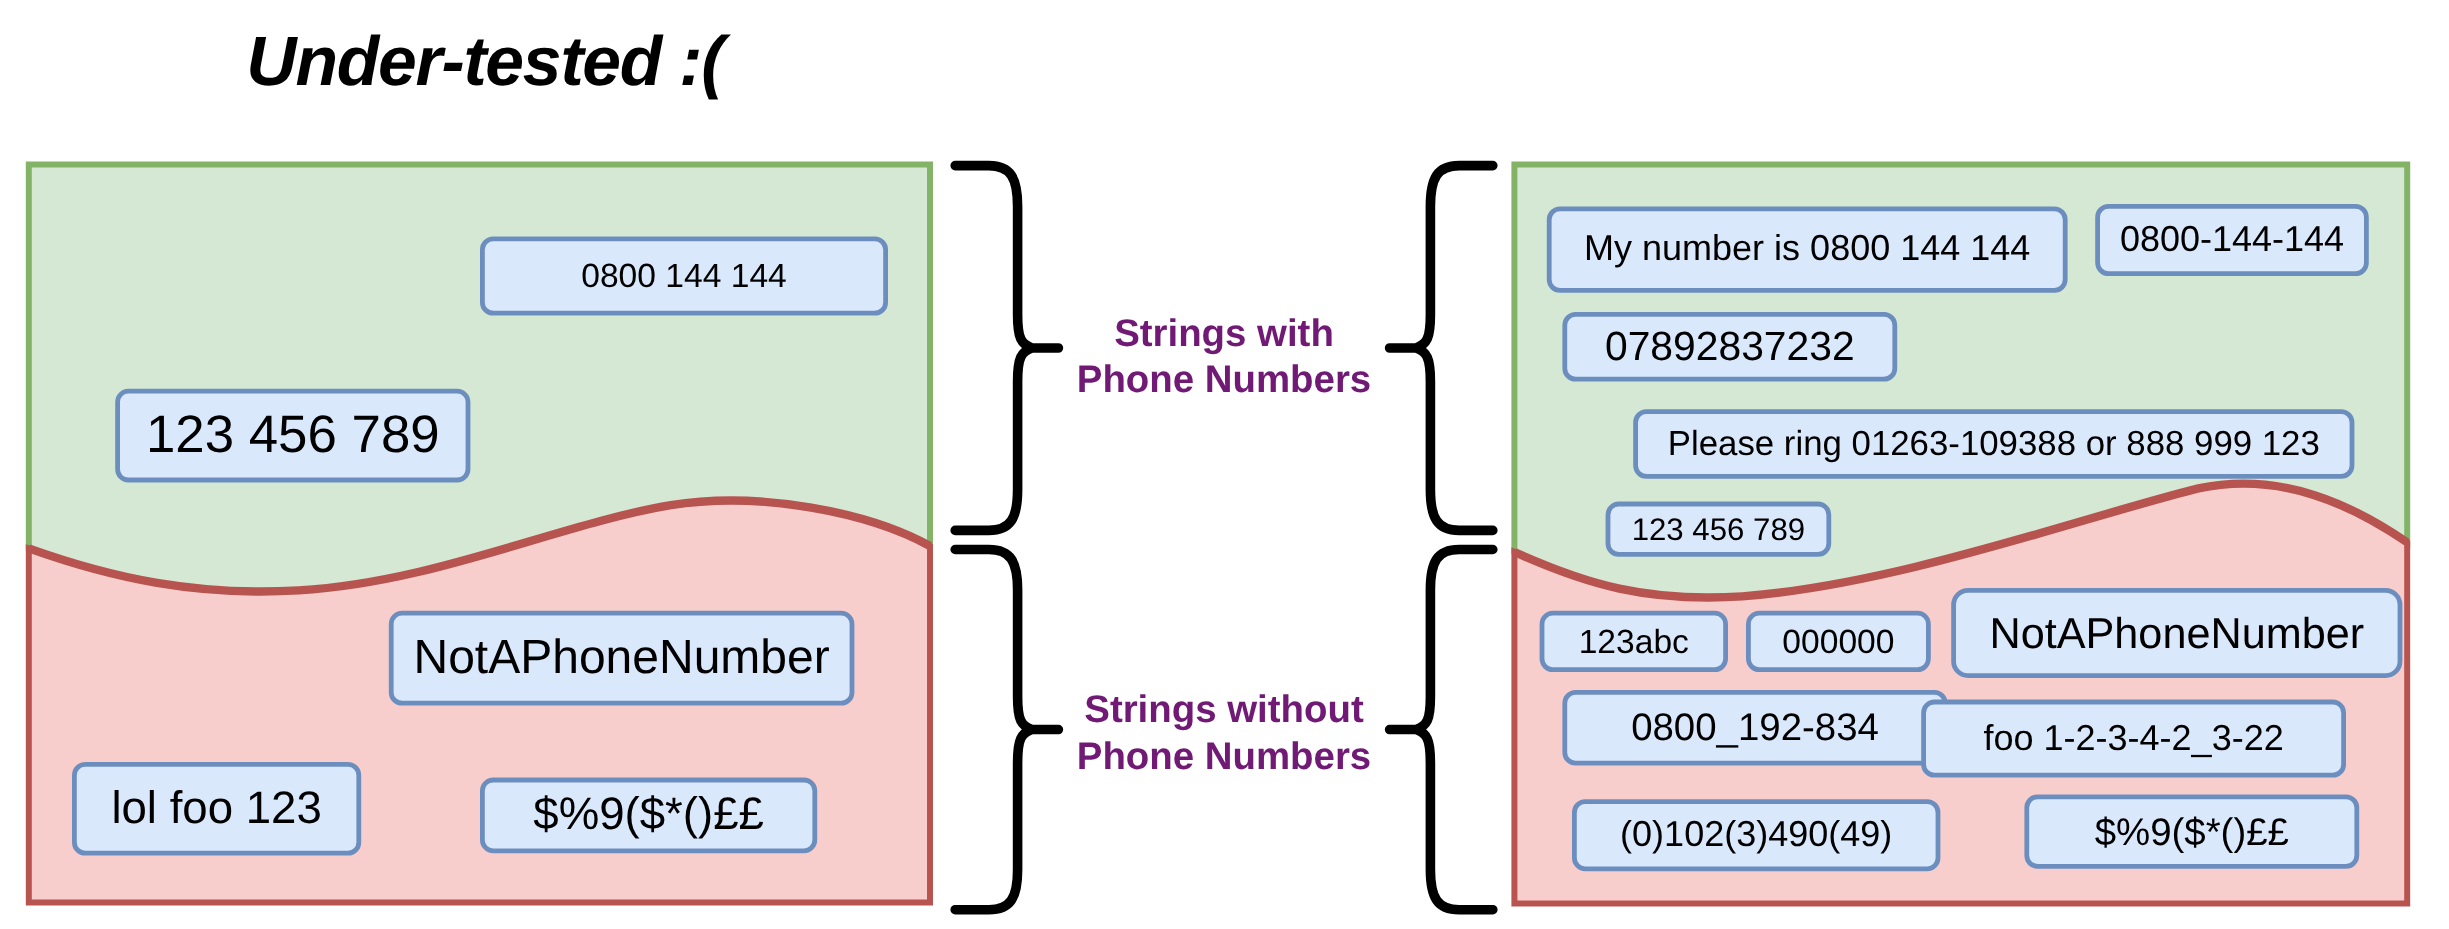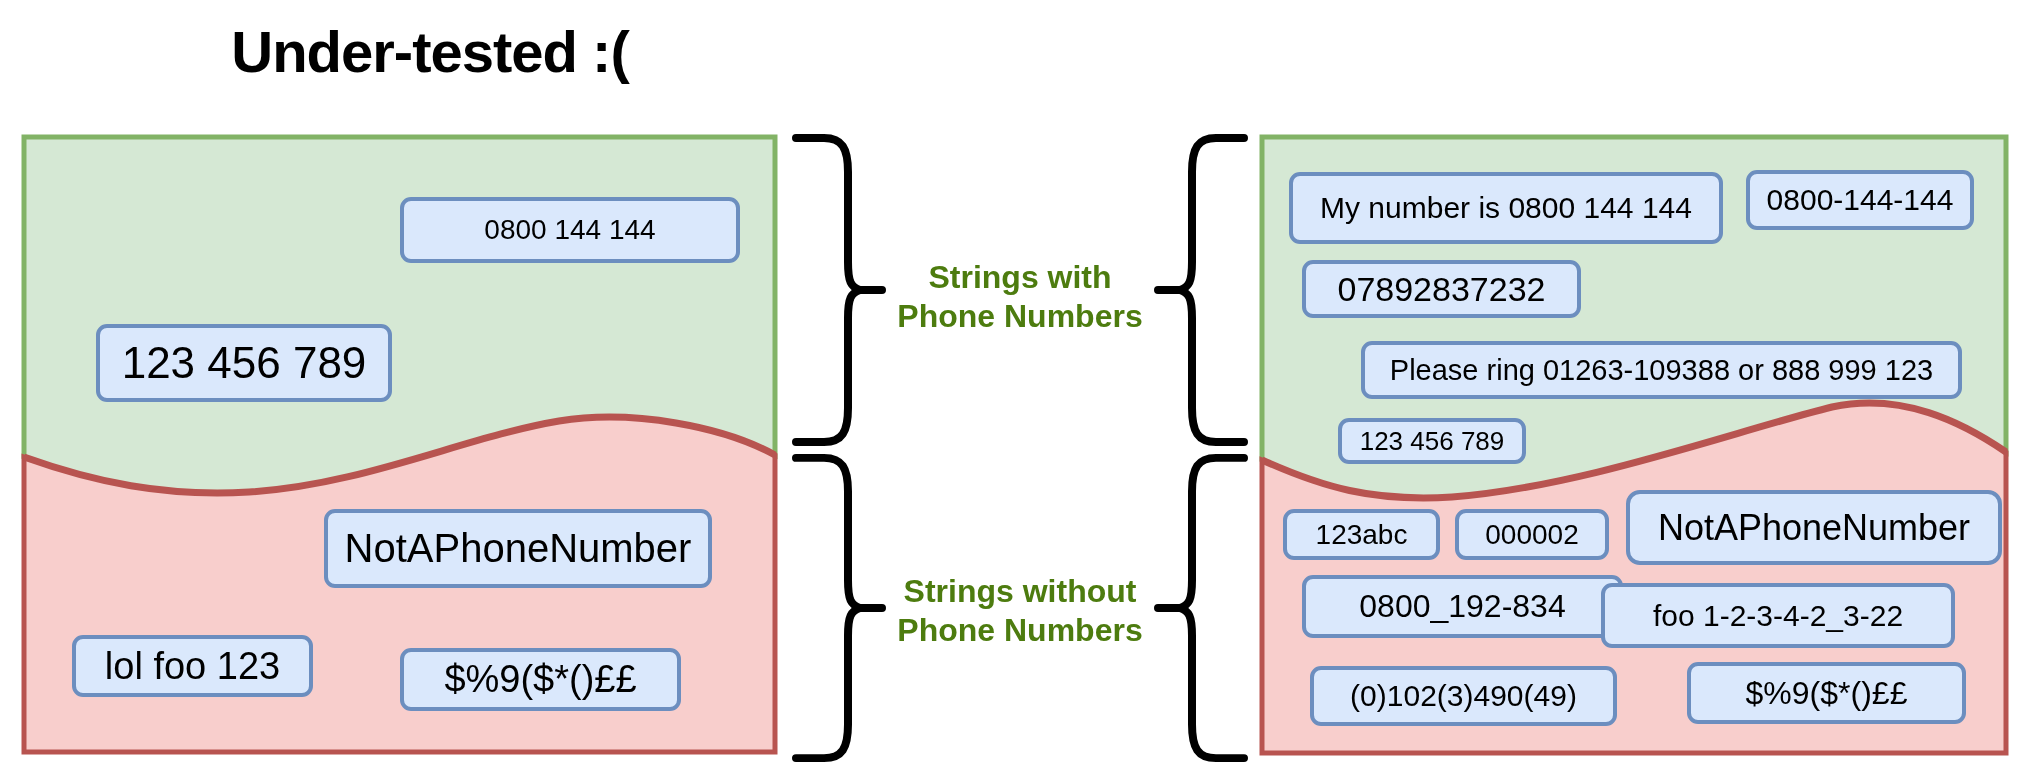--- a/index.html
+++ b/index.html
@@ -38,48 +38,48 @@
     color: #000000;
     white-space: nowrap;
   }
   .group-label {
     position: absolute;
     width: 310px;
     text-align: center;
     font-weight: bold;
     font-size: 32px;
     line-height: 39px;
-    color: #4d7c0f;
+    color: #701a75;
   }
   .brace { position: absolute; overflow: visible; }
   .brace path {
     stroke: #000000;
     stroke-width: 8;
     fill: none;
     stroke-linecap: round;
     stroke-linejoin: round;
   }
 </style>
 </head>
 <body>
 
 <div class="stage">
 
-  <div class="title" style="left:120px;">Under-tested :(</div>
+  <div class="title" style="left:94px;font-style:italic;">Under-tested :(</div>
 
   <div class="panel" style="left:24px; width:751px; height:615px;">
     <svg width="751" height="615" viewBox="0 0 751 615">
       <path d="M0,0 L751,0 L751,318 C700,290 610,272 535,284 C440,300 340,348 225,355 C140,360 70,345 0,320 Z" fill="#d5e8d4" stroke="#82b366" stroke-width="5"></path>
       <path d="M0,320 C70,345 140,360 225,355 C340,348 440,300 535,284 C610,272 700,290 751,318 L751,615 L0,615 Z" fill="#f8cecc" stroke="#b85450" stroke-width="5"></path>
       <path d="M0,320 C70,345 140,360 225,355 C340,348 440,300 535,284 C610,272 700,290 751,318" fill="none" stroke="#b85450" stroke-width="7"></path>
     </svg>
     <div class="tag" style="left:376px; top:60px;  width:340px; height:66px; font-size:28px;">0800 144 144</div>
     <div class="tag" style="left:72px;  top:187px; width:296px; height:78px; font-size:44px;">123 456 789</div>
     <div class="tag" style="left:300px; top:372px; width:388px; height:79px; font-size:40px;">NotAPhoneNumber</div>
-    <div class="tag" style="left:48px;  top:498px; width:241px; height:62px; font-size:38px;">lol foo 123</div>
+    <div class="tag" style="left:36px;  top:498px; width:241px; height:78px; font-size:38px;">lol foo 123</div>
     <div class="tag" style="left:376px; top:511px; width:281px; height:63px; font-size:38px;">$%9($*()££</div>
   </div>
 
   <svg class="brace" style="left:794px; top:132px;" width="90" height="316" viewBox="0 0 90 316">
     <path d="M2,6 H30 C48,6 54,16 54,40 V130 C54,150 57,155 66,158 C57,161 54,166 54,186 V276 C54,300 48,310 30,310 H2 M66,158 H88"></path>
   </svg>
   <svg class="brace" style="left:1156px; top:132px;" width="90" height="316" viewBox="0 0 90 316">
     <path d="M88,6 H60 C42,6 36,16 36,40 V130 C36,150 33,155 24,158 C33,161 36,166 36,186 V276 C36,300 42,310 60,310 H88 M24,158 H2"></path>
   </svg>
   <div class="group-label" style="left:865px; top:258px;">
@@ -103,21 +103,21 @@
       <path d="M0,0 L744,0 L744,315 C700,285 640,255 570,270 C470,295 320,350 190,360 C110,365 60,350 0,323 Z" fill="#d5e8d4" stroke="#82b366" stroke-width="5"></path>
       <path d="M0,323 C60,350 110,365 190,360 C320,350 470,295 570,270 C640,255 700,285 744,315 L744,616 L0,616 Z" fill="#f8cecc" stroke="#b85450" stroke-width="5"></path>
       <path d="M0,323 C60,350 110,365 190,360 C320,350 470,295 570,270 C640,255 700,285 744,315" fill="none" stroke="#b85450" stroke-width="7"></path>
     </svg>
     <div class="tag" style="left:27px;  top:35px;  width:434px; height:72px; font-size:30px;">My number is 0800 144 144</div>
     <div class="tag" style="left:484px; top:33px;  width:228px; height:60px; font-size:30px;">0800-144-144</div>
     <div class="tag" style="left:40px;  top:123px; width:279px; height:58px; font-size:34px;">07892837232</div>
     <div class="tag" style="left:99px;  top:204px; width:601px; height:58px; font-size:29px;">Please ring 01263-109388 or 888 999 123</div>
     <div class="tag" style="left:76px;  top:281px; width:188px; height:46px; font-size:26px;">123 456 789</div>
     <div class="tag" style="left:21px;  top:372px; width:157px; height:51px; font-size:28px;">123abc</div>
-    <div class="tag" style="left:193px; top:372px; width:154px; height:51px; font-size:28px;">000002</div>
+    <div class="tag" style="left:193px; top:372px; width:154px; height:51px; font-size:28px;">000000</div>
     <div class="tag" style="left:364px; top:353px; width:376px; height:75px; font-size:36px; border-radius:14px;">NotAPhoneNumber</div>
     <div class="tag" style="left:40px;  top:438px; width:321px; height:63px; font-size:32px;">0800_192-834</div>
     <div class="tag" style="left:339px; top:446px; width:354px; height:65px; font-size:30px;">foo 1-2-3-4-2_3-22</div>
     <div class="tag" style="left:48px;  top:529px; width:307px; height:60px; font-size:30px;">(0)102(3)490(49)</div>
     <div class="tag" style="left:425px; top:525px; width:279px; height:62px; font-size:32px;">$%9($*()££</div>
   </div>
 
 </div>
 
 </body></html>

